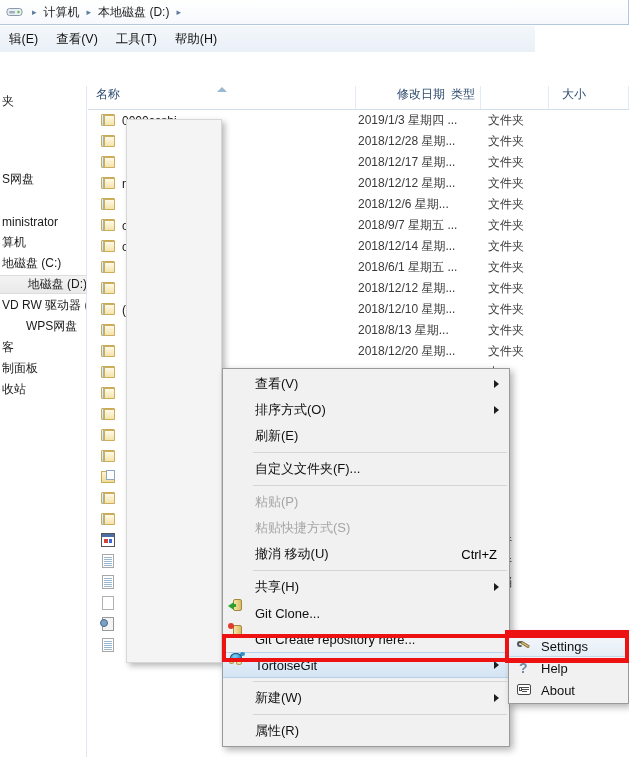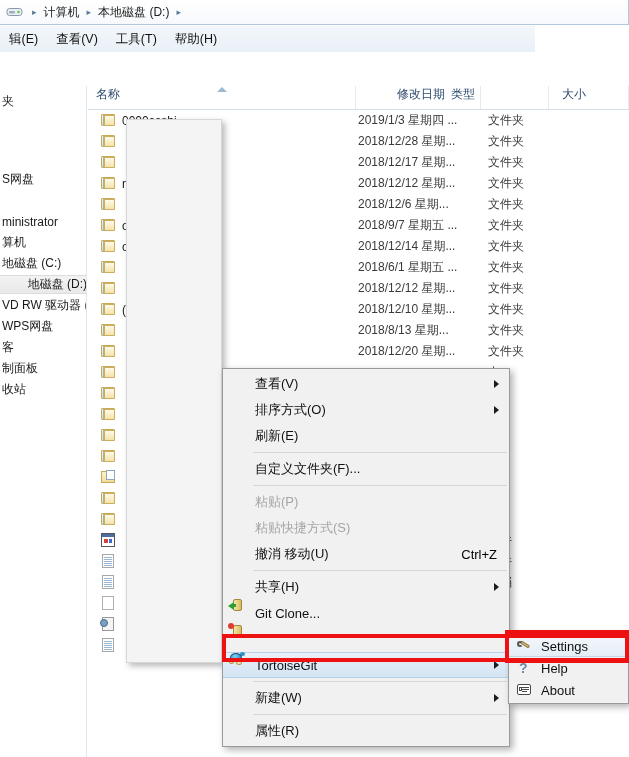--- a/index.html
+++ b/index.html
@@ -362,21 +362,21 @@
       </div>
       <div class="nav-item" style="top: 168px;">
         <span>地磁盘 (C:)</span>
       </div>
       <div class="nav-item selected" style="top: 189px;">
         <span>地磁盘 (D:)</span>
       </div>
       <div class="nav-item" style="top: 210px;">
         <span>VD RW 驱动器 (</span>
       </div>
-      <div class="nav-item" style="top: 231px;">
+      <div class="nav-item" style="top: 231px; margin-left: 24px;">
         <span>WPS网盘</span>
       </div>
       <div class="nav-item" style="top: 252px;">
         <span>客</span>
       </div>
       <div class="nav-item" style="top: 273px;">
         <span>制面板</span>
       </div>
       <div class="nav-item" style="top: 294px;">
         <span>收站</span>
@@ -711,20 +711,21 @@
           <span class="arrow2"></span>
           <span class="arrow"></span>
         </span>
         <span>Git Clone...</span>
       </div>
       <div class="ctx-item">
         <span class="ico-barrel ctx-ico" style="display: inline-block; width: 17px; height: 16px; position: absolute; left: 5px; top: 5px;">
           <span class="b"></span>
           <span class="star"></span>
         </span>
+        <span>Git Create repository here...</span>
       </div>
       <div class="ctx-item highlight">
         <span class="ico-turtle ctx-ico" style="display: inline-block; width: 17px; height: 16px; position: absolute; left: 5px; top: 5px;">
           <span class="foot"></span>
           <span class="foot2"></span>
           <span class="head"></span>
           <span class="shell"></span>
         </span>
         <span>TortoiseGit</span>
         <i class="ctx-arrow"></i>

